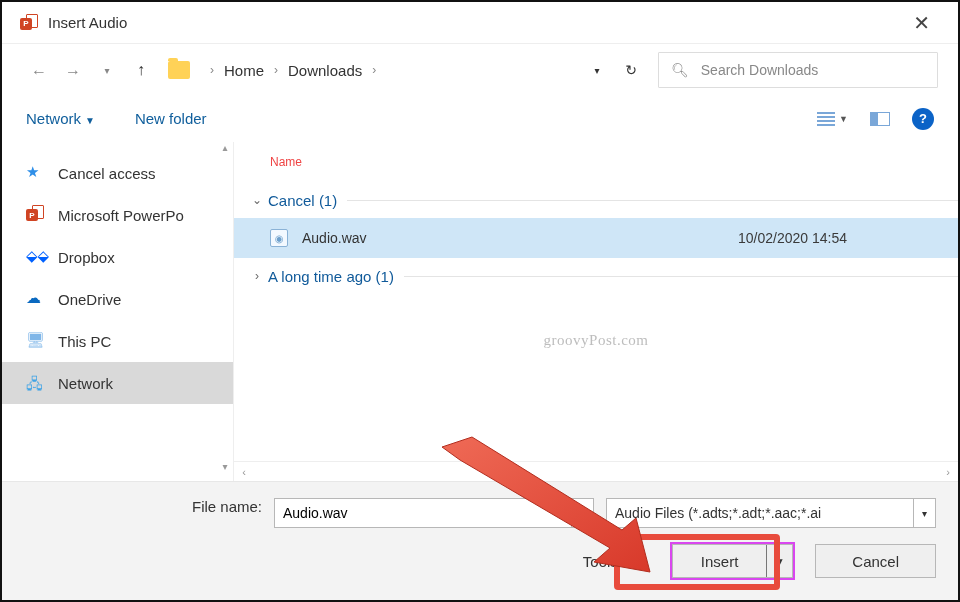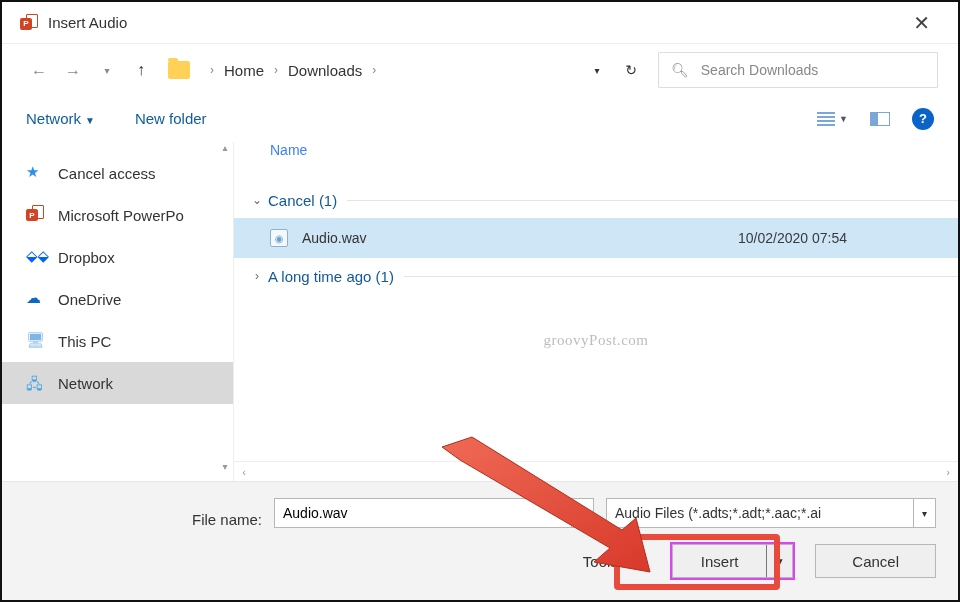--- a/index.html
+++ b/index.html
@@ -45,40 +45,40 @@
   .sb-item.sel{background:#d9d9d9}
   .sb-item .txt{white-space:nowrap;overflow:hidden;text-overflow:ellipsis}
   
   .ic-star{color:#2f8fe8}
   .ic-drop{color:#0061ff}
   .ic-cloud{color:#0a69c0}
   .ic-pc{color:#7fb6e8}
   .ic-net{color:#3ea3e6}
   
   .files{flex:1;display:flex;flex-direction:column;min-width:0;position:relative}
-  .cols{display:flex;height:40px;padding-left:36px;color:#3b82f6;font-size:14px}
+  .cols{display:flex;align-items:center;height:40px;padding-left:36px;color:#ef4444;font-size:12px}
   .cols .c1{flex:1}
   .cols .c2{width:220px}
   .grp{display:flex;align-items:center;height:36px;padding-left:12px;color:#105a9a;font-size:15px}
   .grp .chev{width:22px;text-align:center;font-size:12px;color:#6a6a6a}
   .grp .cnt{color:#105a9a}
   .grp .line{flex:1;height:1px;background:#e4e4e4;margin-left:10px}
   .file-row{display:flex;align-items:center;height:40px;padding-left:36px;cursor:pointer}
   .file-row.sel{background:#cfe6f7}
   .file-row .fic{width:18px;height:18px;border:1px solid #8ab2d6;margin-right:14px;border-radius:2px;background:#f3f9ff;display:flex;align-items:center;justify-content:center;color:#6ea0cc;font-size:10px}
   .file-row .fname{flex:1}
   .file-row .fdate{width:220px;color:#3a3a3a}
   .watermark{position:absolute;left:50%;top:190px;transform:translateX(-50%);color:#bdbdbd;font-size:15px;letter-spacing:.5px;font-family:Georgia,serif}
   
   .hscroll{display:flex;align-items:center;height:20px;border-top:1px solid #eee;color:#999;font-size:11px}
   .hscroll .lt,.hscroll .rt{width:20px;text-align:center}
   .hscroll .track{flex:1;height:10px}
   
   .bottom{background:#f3f3f3;border-top:1px solid #e7e7e7;padding:16px 22px 20px;position:relative}
-  .row1{display:flex;align-items:flex-end;margin-bottom:14px}
+  .row1{display:flex;align-items:flex-start;margin-bottom:14px}
   .row1 .lbl{width:250px;text-align:right;padding-right:12px;font-size:15px}
   .file-input{flex:0 0 320px;display:flex}
   .file-input input{flex:1;height:30px;border:1px solid #b7b7b7;padding:0 8px;font-size:14px;font-family:inherit;background:#fff}
   .file-input .dd{width:22px;height:30px;border:1px solid #b7b7b7;border-left:none;background:#fff;display:flex;align-items:center;justify-content:center;font-size:10px}
   .filter{flex:1;margin-left:12px;display:flex;align-items:center}
   .filter .box{flex:1;height:30px;border:1px solid #b7b7b7;background:#fff;display:flex;align-items:center;padding:0 8px;font-size:14px;white-space:nowrap;overflow:hidden}
   .filter .dd{width:22px;height:30px;border:1px solid #b7b7b7;border-left:none;background:#fff;display:flex;align-items:center;justify-content:center;font-size:10px}
   .row2{display:flex;align-items:center;justify-content:flex-end;gap:20px}
   .tools{font-size:15px;margin-right:16px}
   .tools .caret{font-size:10px;margin-left:6px}
@@ -196,21 +196,21 @@
       <div class="grp">
         <span class="chev">⌄</span>
         <span>Cancel</span>&nbsp;
         <span class="cnt">(1)</span>
         <span class="line"></span>
       </div>
 
       <div class="file-row sel">
         <span class="fic">◉</span>
         <span class="fname">Audio.wav</span>
-        <span class="fdate">10/02/2020 07:54</span>
+        <span class="fdate">10/02/2020 14:54</span>
       </div>
 
       <div class="grp">
         <span class="chev">›</span>
         <span>A long time ago</span>&nbsp;
         <span class="cnt">(1)</span>
         <span class="line"></span>
       </div>
 
       <span class="watermark">groovyPost.com</span>

